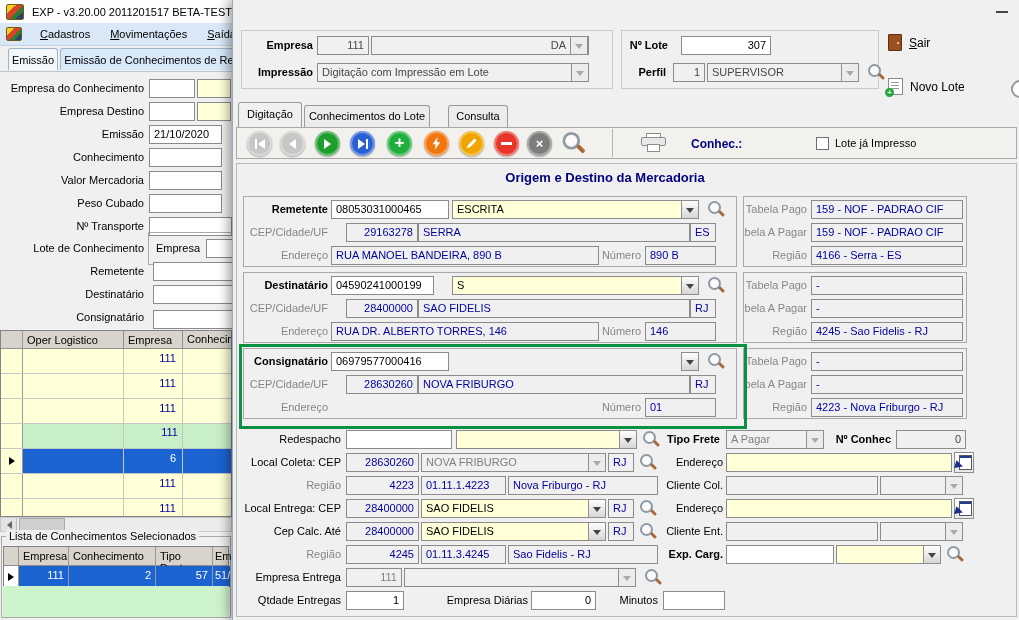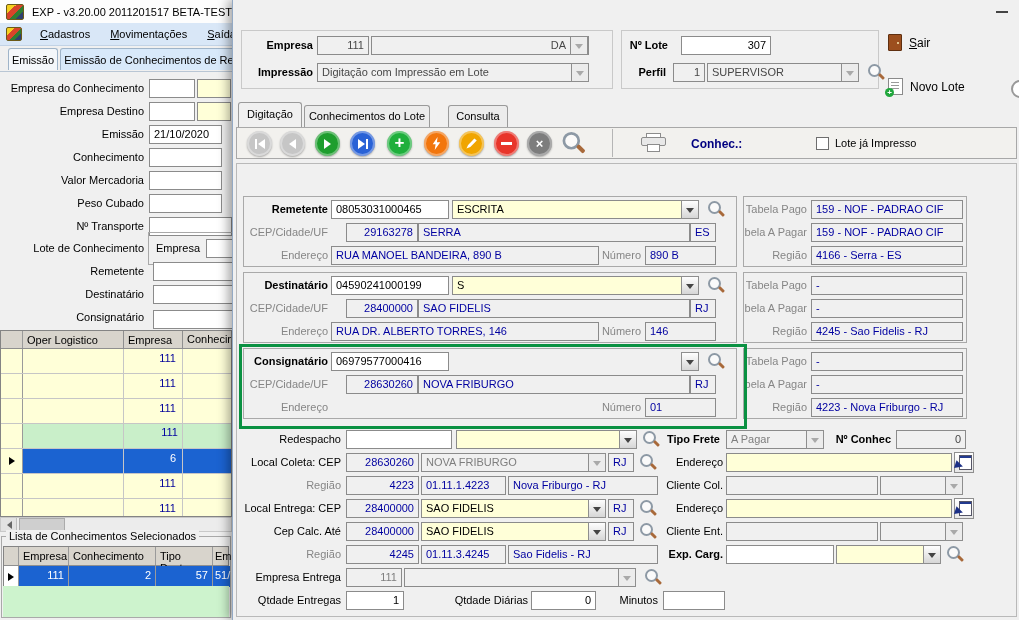--- a/index.html
+++ b/index.html
@@ -327,20 +327,21 @@
     <div class="printer" style="left:408px;top:133px">
         <i class="pp-top"></i>
         <i class="pp-body"></i>
         <i class="pp-paper"></i>
       </div>
     <span class="lbl lft b navy" style="left:458px;top:135px;width:90px;font-size:12px">Conhec.:</span>
     <span class="cb" style="left:583px;top:137px"></span>
     <span class="lbl lft" style="left:602px;top:134px;width:110px">Lote já Impresso</span>
 
     <div class="contpanel"></div>
+    <span class="formtitle" style="left:10px;top:170px;width:724px">Origem e Destino da Mercadoria</span>
 
     <div class="gb" style="left:10px;top:196px;width:494px;height:71px"></div>
     <div class="gb" style="left:510px;top:196px;width:224px;height:71px"></div>
     <span class="lbl b" style="left:12px;top:200px;width:83px">Remetente</span>
     <div class="inp" style="left:98px;top:200px;width:118px">08053031000465</div>
     <div class="inp yel" style="left:219px;top:200px;width:247px;padding-right:22px">ESCRITA</div>
     <span class="dd" style="left:448px;top:200px"></span>
     <span class="mag" style="left:473px;top:200px"></span>
     <span class="lbl gry" style="left:12px;top:223px;width:83px">CEP/Cidade/UF</span>
     <div class="inp dis rt nav" style="left:113px;top:223px;width:72px">29163278</div>
@@ -353,21 +354,21 @@
     <span class="lbl gry clipL" style="left:512px;top:200px;width:62px">Tabela Pago</span>
     <div class="inp dis nav" style="left:578px;top:200px;width:152px">159 - NOF - PADRAO CIF</div>
     <span class="lbl gry clipL" style="left:512px;top:223px;width:62px">Tabela A Pagar</span>
     <div class="inp dis nav" style="left:578px;top:223px;width:152px">159 - NOF - PADRAO CIF</div>
     <span class="lbl gry clipL" style="left:512px;top:246px;width:62px">Região</span>
     <div class="inp dis nav" style="left:578px;top:246px;width:152px">4166 - Serra - ES</div>
 
     <div class="gb" style="left:10px;top:272px;width:494px;height:71px"></div>
     <div class="gb" style="left:510px;top:272px;width:224px;height:71px"></div>
     <span class="lbl b" style="left:12px;top:276px;width:83px">Destinatário</span>
-    <div class="inp" style="left:98px;top:276px;width:118px">04590241000199</div>
+    <div class="inp" style="left:98px;top:276px;width:103px">04590241000199</div>
     <div class="inp yel" style="left:219px;top:276px;width:247px;padding-right:22px">S</div>
     <span class="dd" style="left:448px;top:276px"></span>
     <span class="mag" style="left:473px;top:276px"></span>
     <span class="lbl gry" style="left:12px;top:299px;width:83px">CEP/Cidade/UF</span>
     <div class="inp dis rt nav" style="left:113px;top:299px;width:72px">28400000</div>
     <div class="inp dis nav" style="left:185px;top:299px;width:272px">SAO FIDELIS</div>
     <div class="inp dis nav" style="left:457px;top:299px;width:26px">RJ</div>
     <span class="lbl gry" style="left:12px;top:322px;width:83px">Endereço</span>
     <div class="inp dis nav" style="left:98px;top:322px;width:268px">RUA DR. ALBERTO TORRES, 146</div>
     <span class="lbl gry" style="left:368px;top:322px;width:40px">Número</span>
@@ -462,18 +463,18 @@
     <span class="mag" style="left:712px;top:545px"></span>
 
     <span class="lbl" style="left:0px;top:568px;width:108px">Empresa Entrega</span>
     <div class="inp dis rt gtx" style="left:113px;top:568px;width:56px">111</div>
     <div class="inp dis" style="left:171px;top:568px;width:232px;padding-right:22px"></div>
     <span class="dd dis" style="left:385px;top:568px"></span>
     <span class="mag" style="left:410px;top:568px"></span>
 
     <span class="lbl" style="left:0px;top:591px;width:108px">Qtdade Entregas</span>
     <div class="inp rt" style="left:113px;top:591px;width:58px">1</div>
-    <span class="lbl" style="left:185px;top:591px;width:110px">Qtdade Diárias</span>
+    <span class="lbl" style="left:185px;top:591px;width:110px">Empresa Diárias</span>
     <div class="inp rt" style="left:298px;top:591px;width:65px">0</div>
     <span class="lbl" style="left:370px;top:591px;width:55px">Minutos</span>
     <div class="inp" style="left:430px;top:591px;width:62px"></div>
   </div>
 </div>
 
 </body></html>

